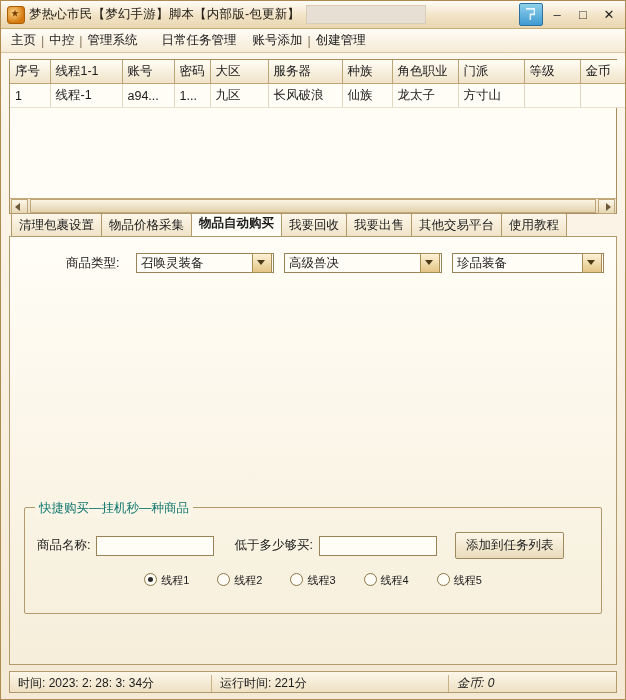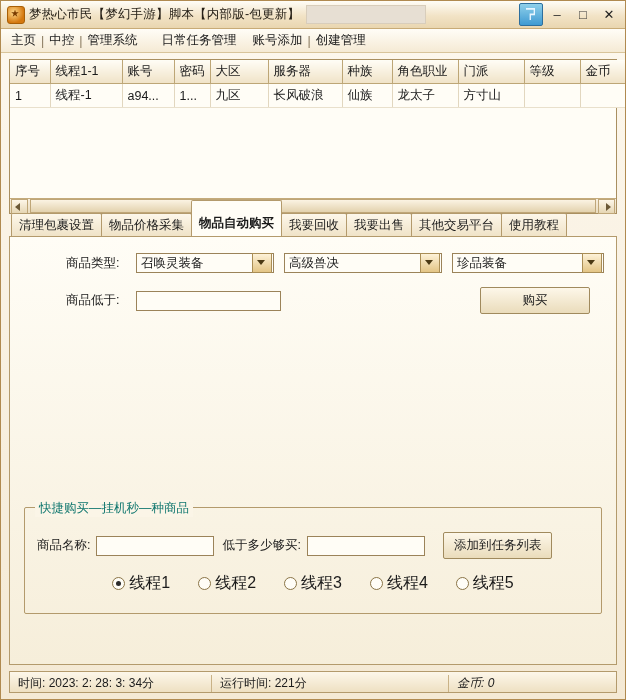--- a/index.html
+++ b/index.html
@@ -235,21 +235,21 @@
     margin-right: -1px;
     white-space: nowrap;
     border-radius: 2px 2px 0 0;
     position: relative;
     top: 1px;
   }
   .tab.active {
     background: #fffdf6;
     font-weight: bold;
     top: 0;
-    padding-top: 14px;
+    padding-top: 1px;
     padding-bottom: 4px;
     z-index: 2;
   }
 
   
   .panel {
     flex: 1;
     border: 1px solid #b39a6c;
     background: linear-gradient(180deg, #fffdf6 0%, #f6eeda 100%);
     box-sizing: border-box;
@@ -352,22 +352,22 @@
   }
 
   .radio-row {
     display: flex;
     align-items: center;
     gap: 28px;
     justify-content: center;
   }
   .radio {
     display: flex;
-    align-items: center;
-    font-size: 16px;
+    align-items: flex-start;
+    font-size: 11px;
     color: #1b1b1b;
     white-space: nowrap;
   }
   .radio .dot {
     width: 11px; height: 11px;
     border: 1px solid #8a7446;
     border-radius: 50%;
     background: #fffdf6;
     margin-right: 4px;
     position: relative;
@@ -510,34 +510,28 @@
         <div class="combo" style="width:158px; margin-left:10px">
           <div class="val">高级兽决</div>
           <div class="arrow-btn"></div>
         </div>
         <div class="combo" style="width:152px; margin-left:10px">
           <div class="val">珍品装备</div>
           <div class="arrow-btn"></div>
         </div>
       </div>
 
-      <div class="row" style="margin-top:14px">
-        <div class="field-label" style="width:64px">商品低于:</div>
-        <input class="tinput" style="width: 145px;" value="">
-        <div style="flex:1"></div>
-        <button class="btn" style="width:110px; margin-right:14px">购买</button>
-      </div>
 
       <div class="groupbox" style="left:14px; right:14px; top:270px; height:105px;">
         <div class="gb-title">快捷购买—挂机秒—种商品</div>
 
         <div class="row" style="margin:24px 0 0 12px">
           <div class="field-label">商品名称:</div>
           <input class="tinput" style="width: 118px;" value="">
-          <div class="field-label" style="margin-left:8px">低于多少够买:</div>
+          <div class="field-label" style="margin-left:20px">低于多少够买:</div>
           <input class="tinput" style="width: 118px;" value="">
           <button class="btn" style="margin-left:18px">添加到任务列表</button>
         </div>
 
         <div class="radio-row" style="margin-top:14px">
           <div class="radio checked">
             <span class="dot"></span>
             <span>线程1</span>
           </div>
           <div class="radio">

